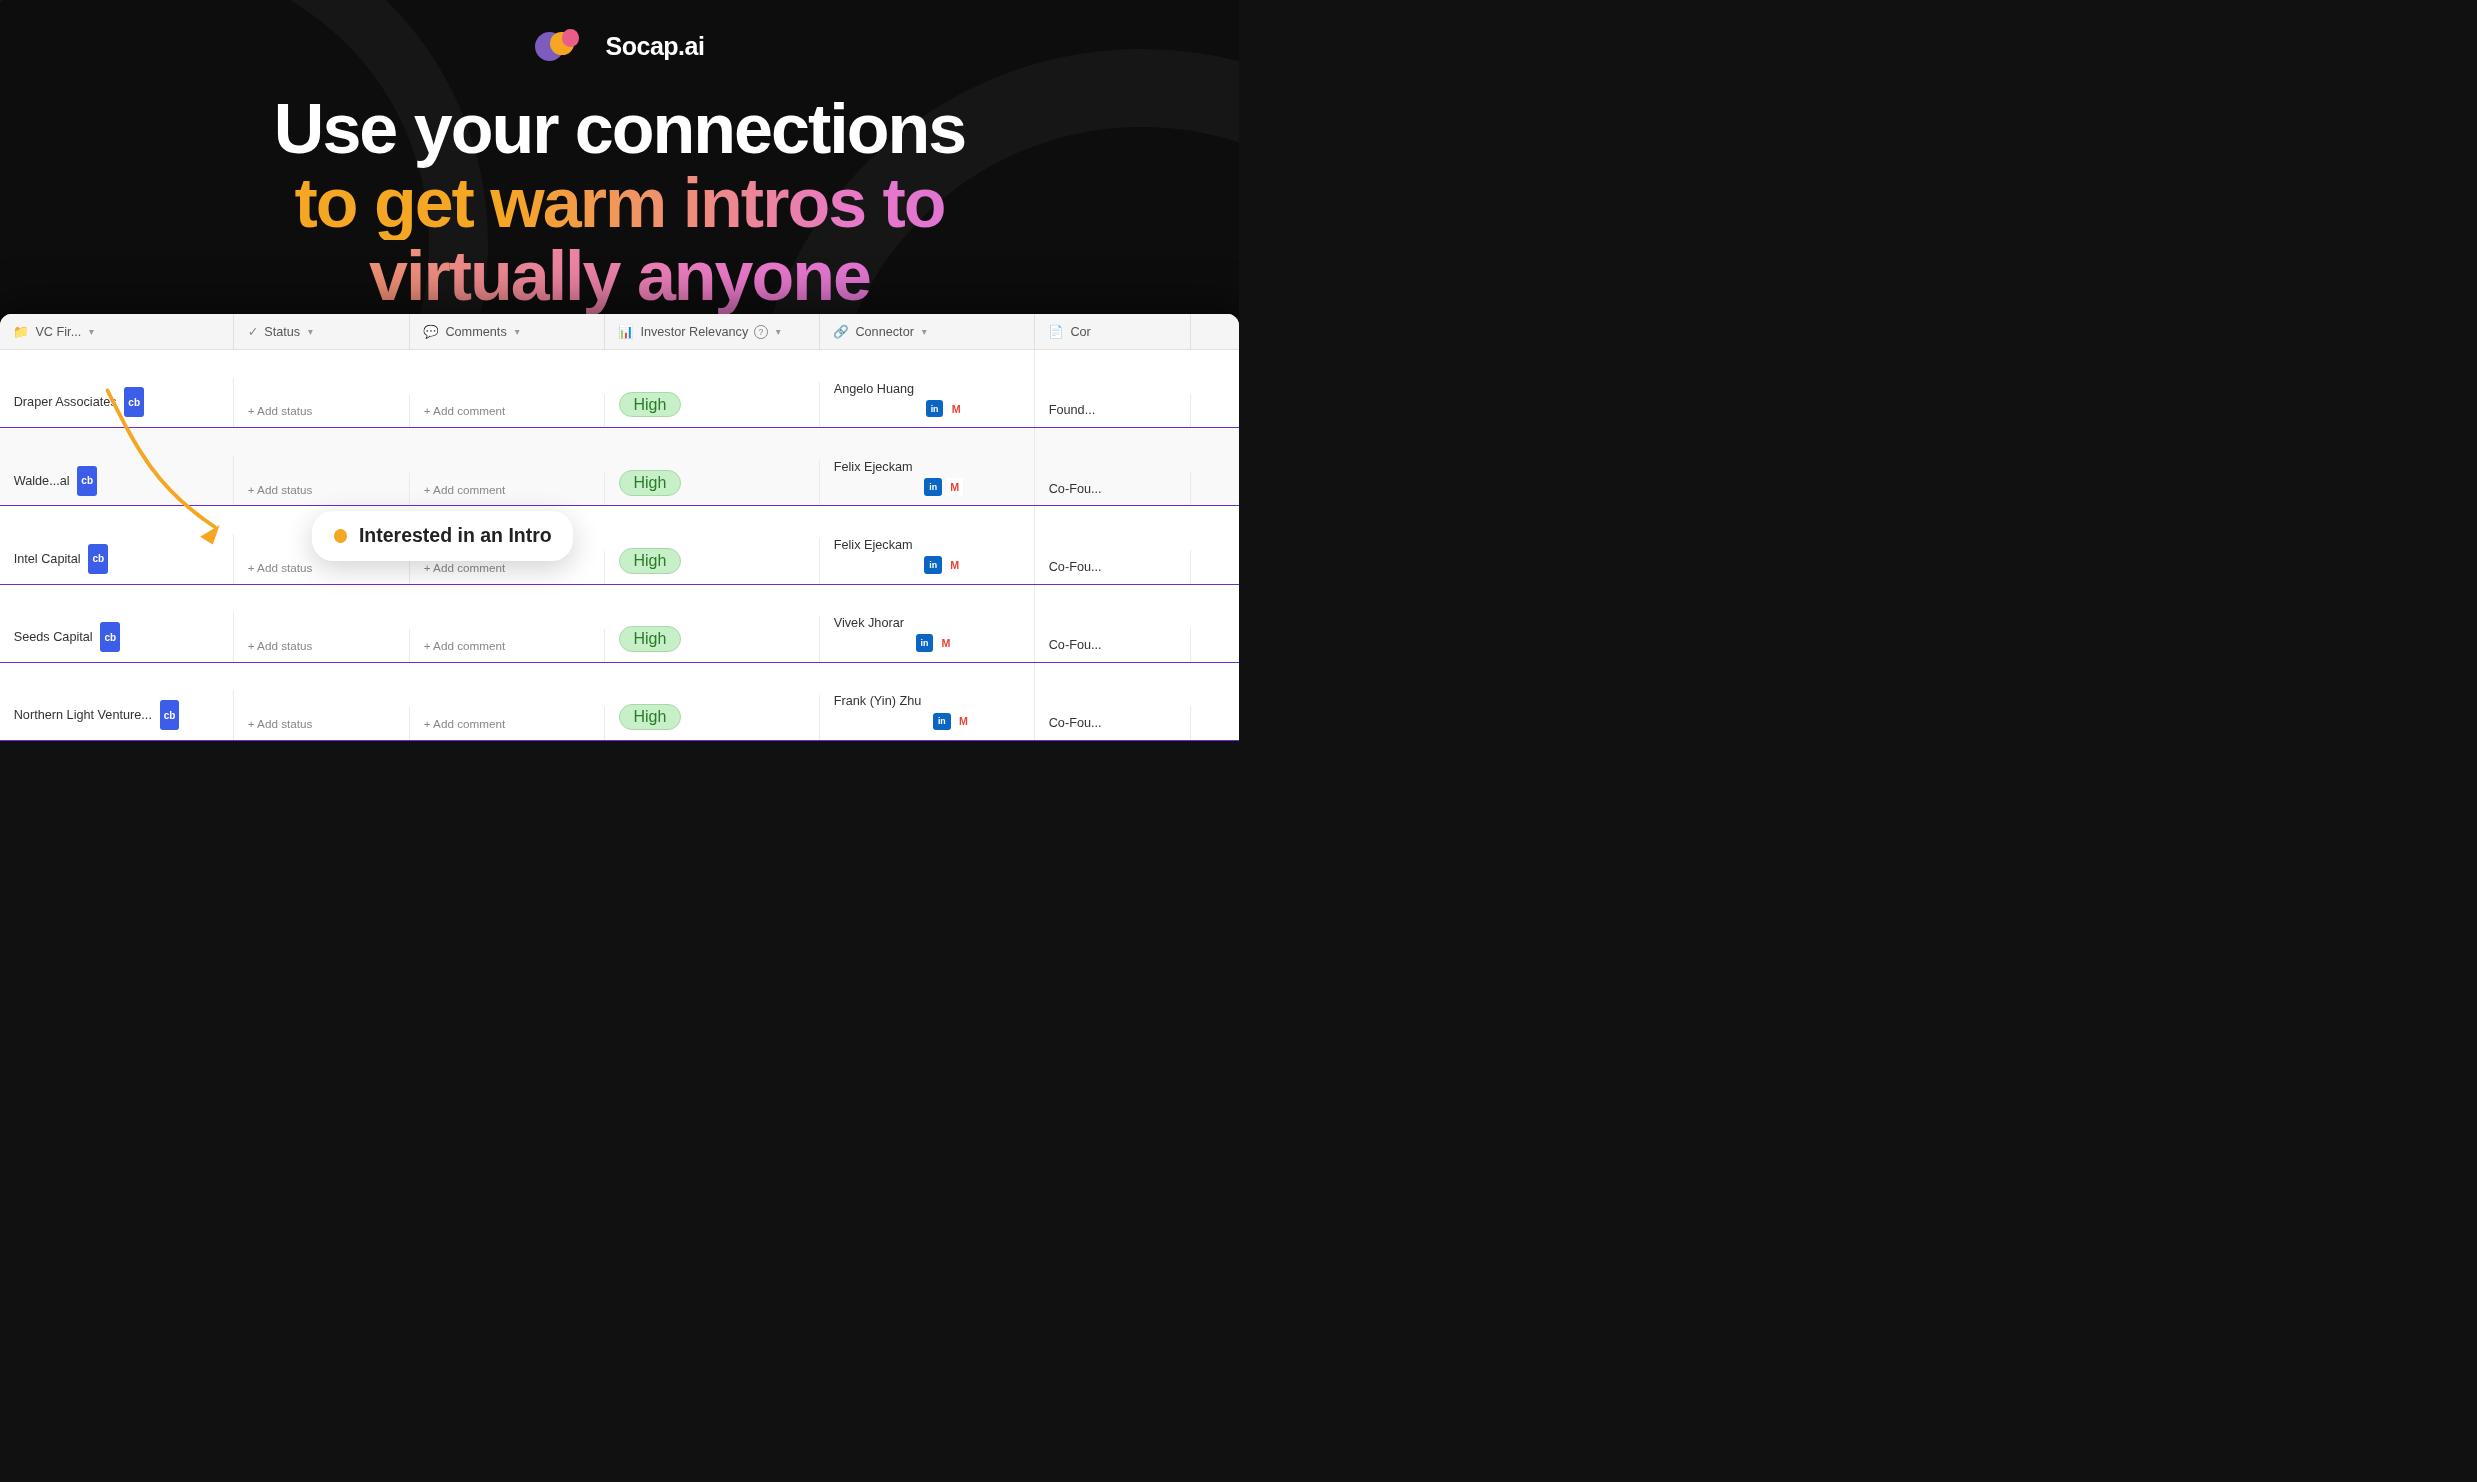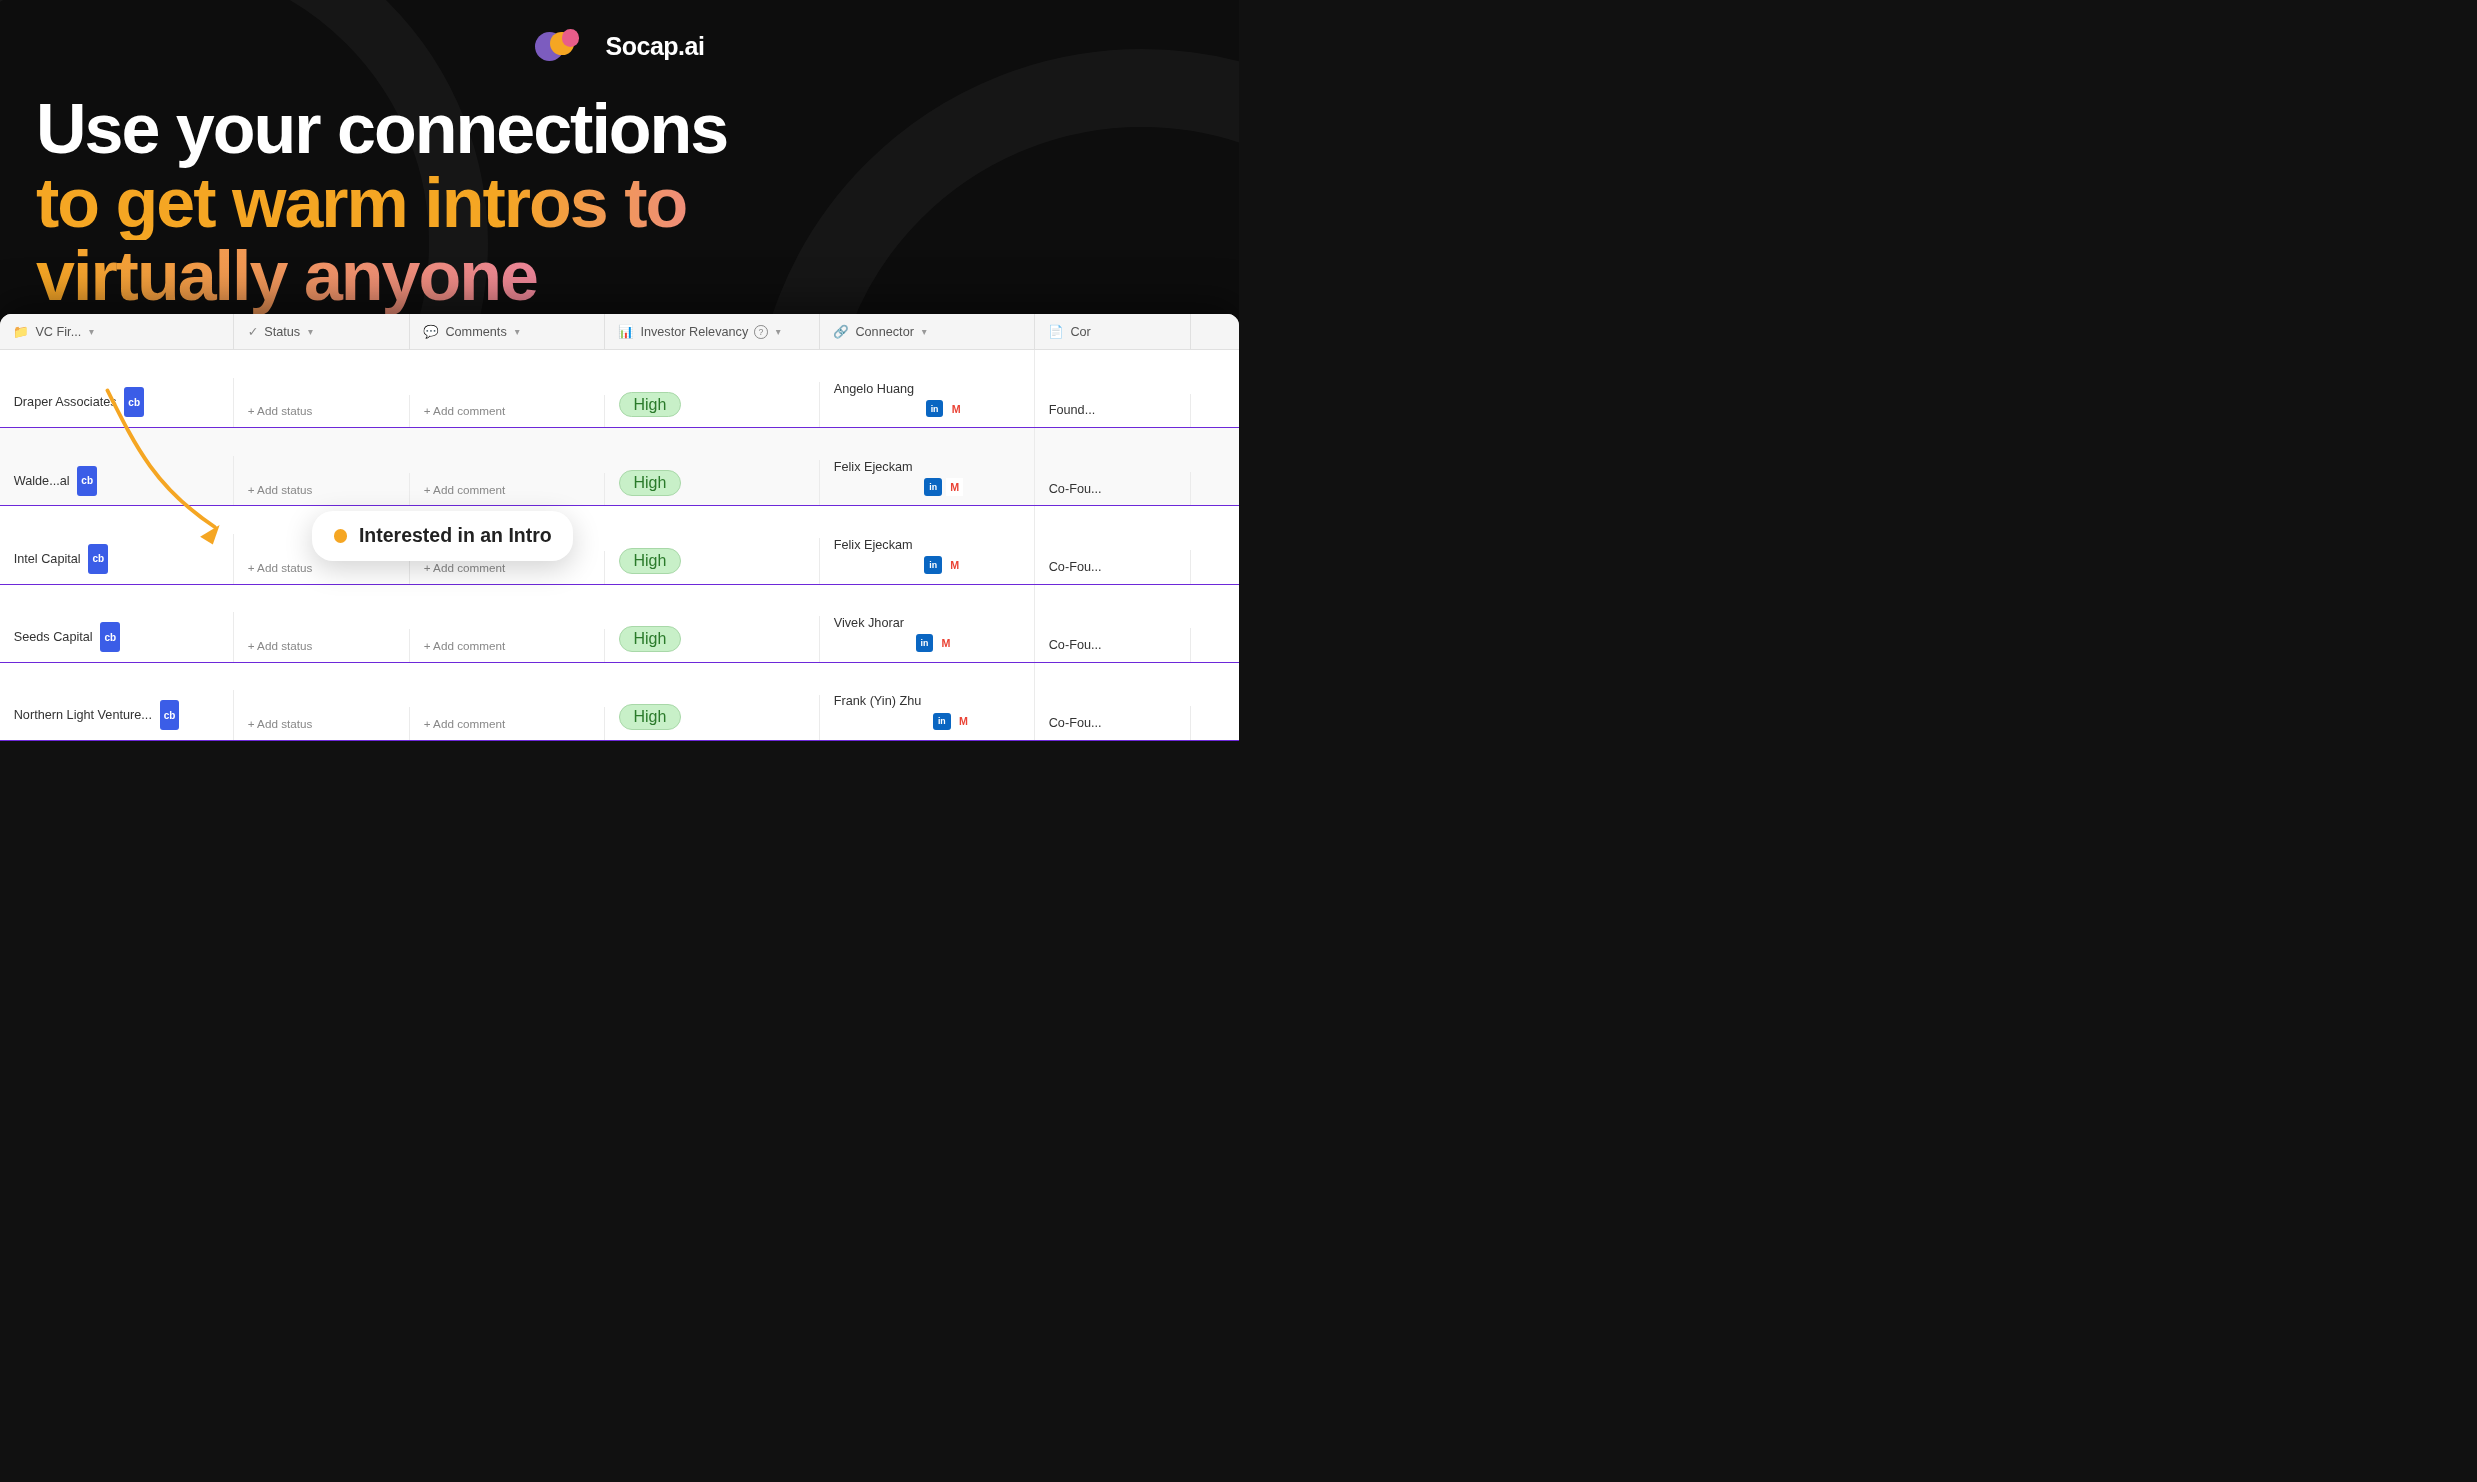--- a/index.html
+++ b/index.html
@@ -93,21 +93,21 @@
       font-size: 25px;
       font-weight: 700;
       color: #ffffff;
       letter-spacing: -0.5px;
     }
 
     
     .hero {
       position: relative;
       z-index: 10;
-      text-align: left;
+      text-align: center;
       padding: 29px 36px 0;
     }
 
     .hero-line1 {
       font-size: 70px;
       font-weight: 900;
       color: #ffffff;
       line-height: 1.05;
       letter-spacing: -2px;
     }

